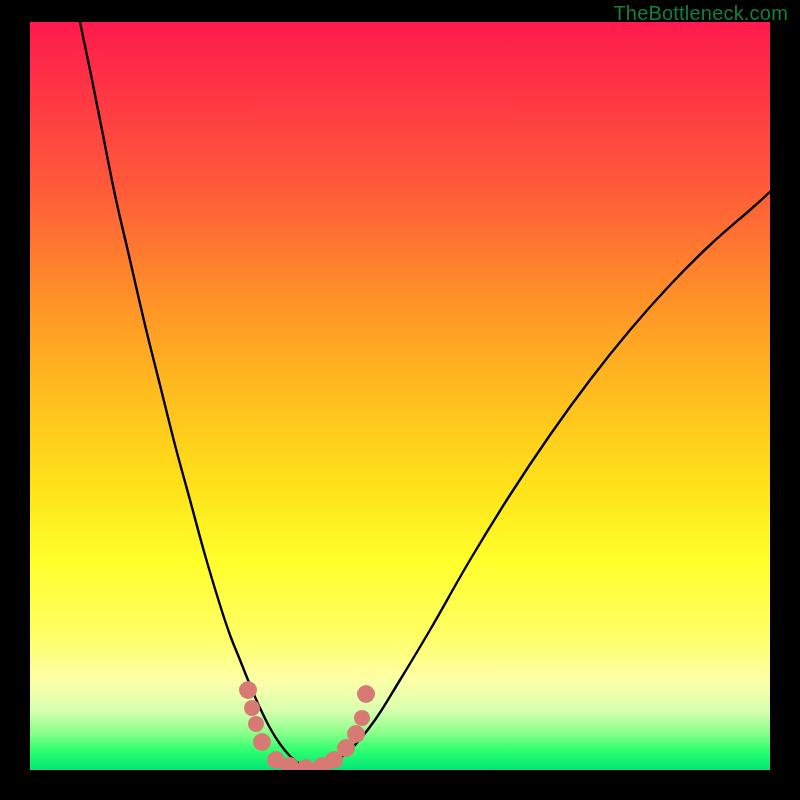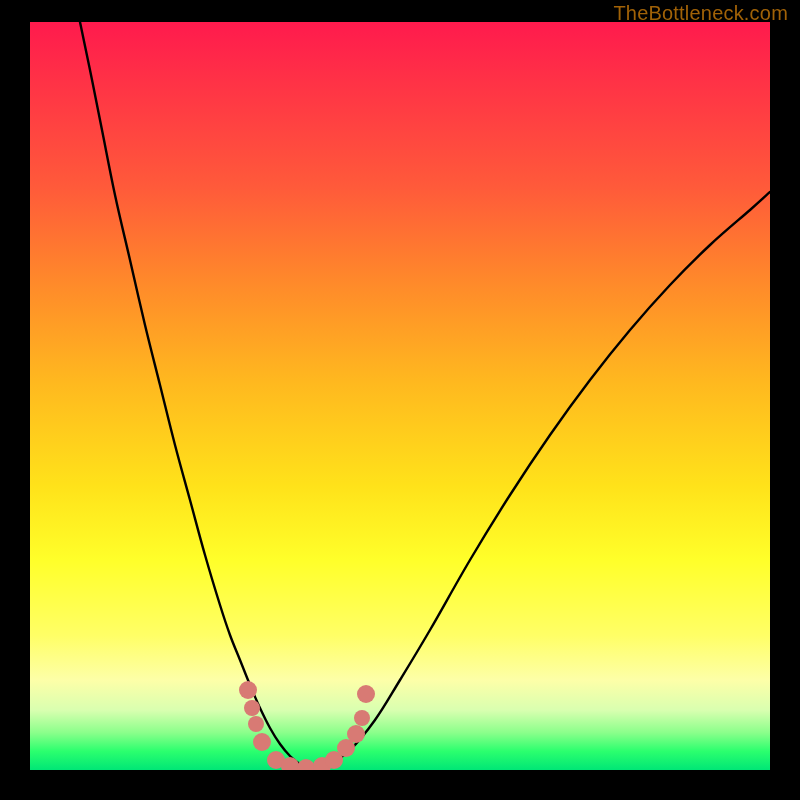--- a/index.html
+++ b/index.html
@@ -54,21 +54,21 @@
   }
   .curve-layer svg {
     width: 100%;
     height: 100%;
     display: block;
   }
   .watermark {
     position: absolute;
     top: 2px;
     right: 12px;
-    color: #a16207;
+    color: #15803d;
     font-size: 20px;
     font-weight: 400;
     letter-spacing: 0.2px;
     user-select: none;
   }
 </style>
 </head>
 <body>
 
 <div class="frame">

